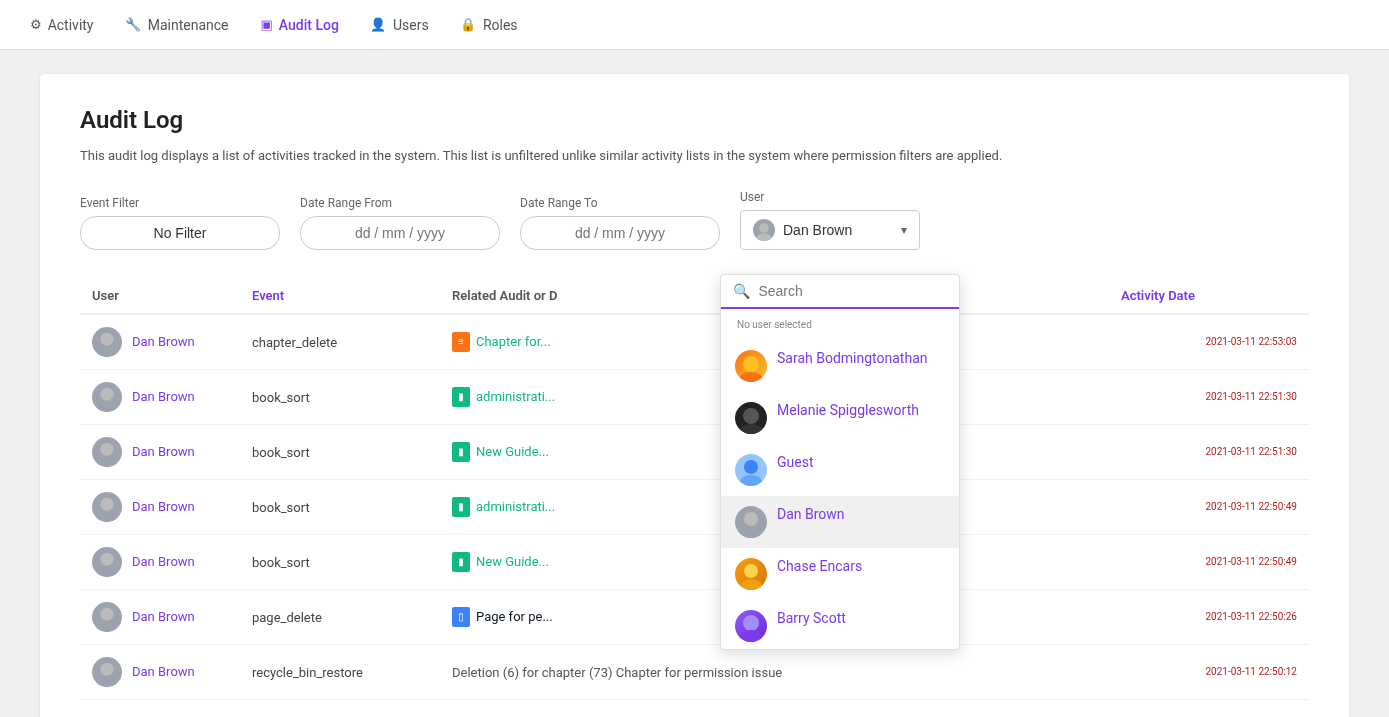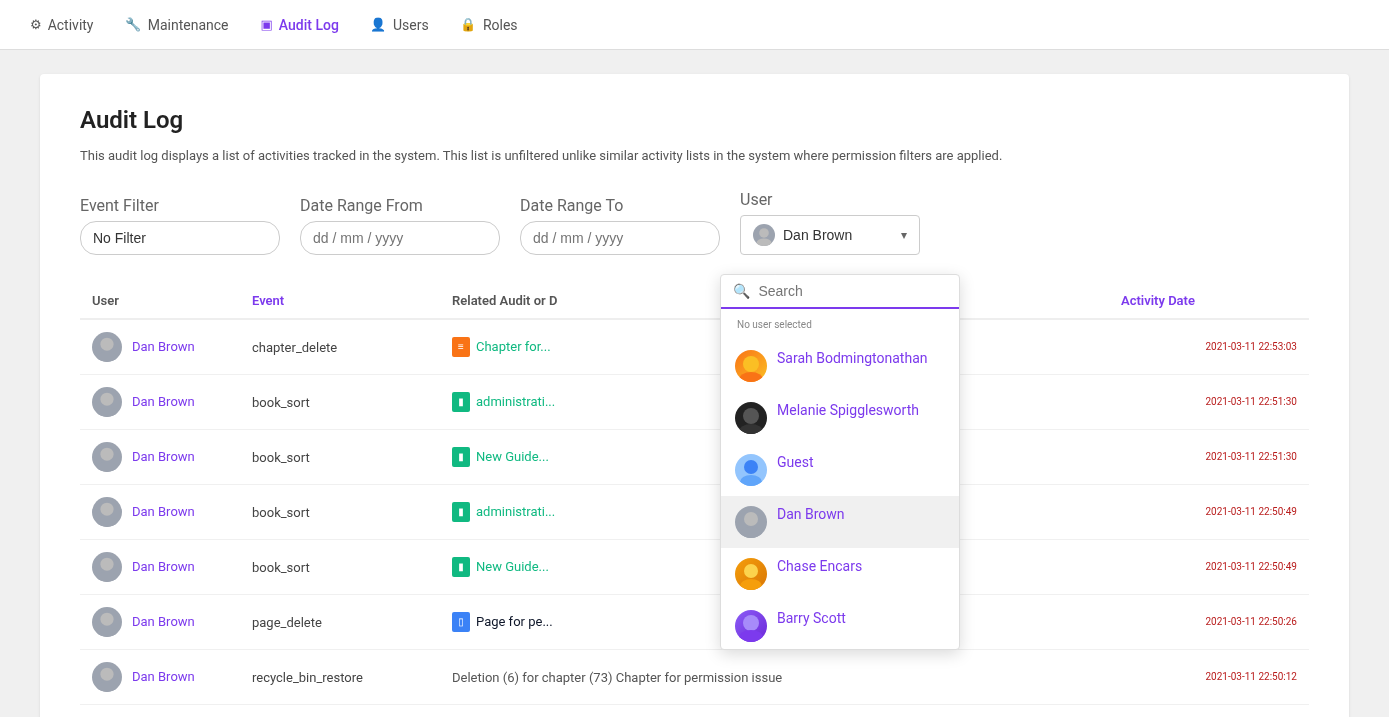--- a/index.html
+++ b/index.html
@@ -54,32 +54,33 @@
       gap: 20px;
       margin-bottom: 28px;
       align-items: flex-end;
     }
     .filter-group {
       display: flex;
       flex-direction: column;
       gap: 6px;
     }
     .filter-label {
-      font-size: 16px;
+      font-size: 12px;
       color: #666;
     }
     .filter-input {
       border: 1px solid #ccc;
       border-radius: 16px;
       padding: 8px 12px;
       font-size: 14px;
       color: #333;
       background: #fff;
       outline: none;
       min-width: 160px;
+      text-align: center;
     }
 
     .user-filter-btn {
       border: 1px solid #ccc;
       border-radius: 4px;
       padding: 8px 12px;
       font-size: 14px;
       color: #333;
       background: #fff;
       cursor: pointer;

